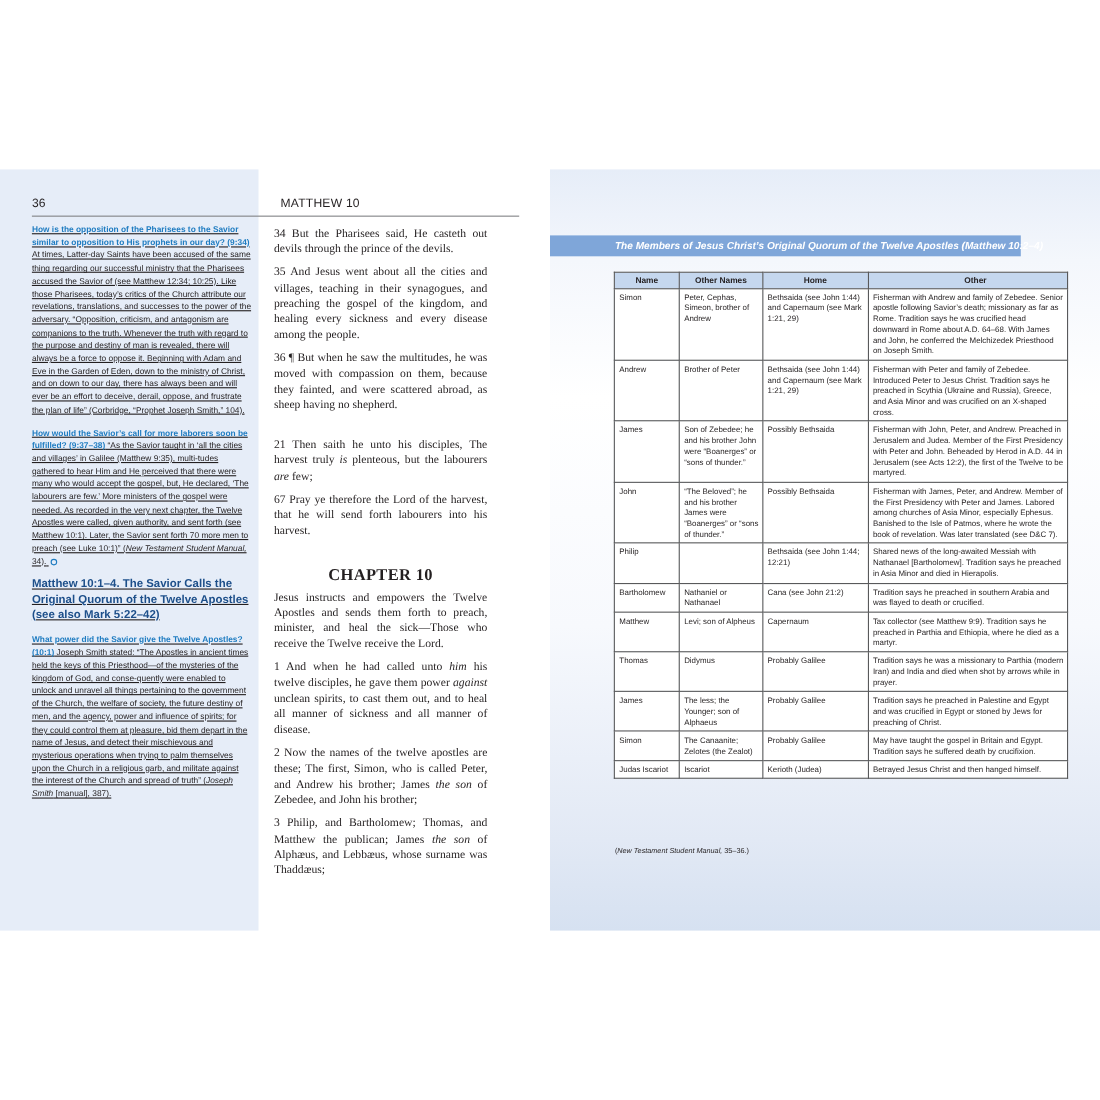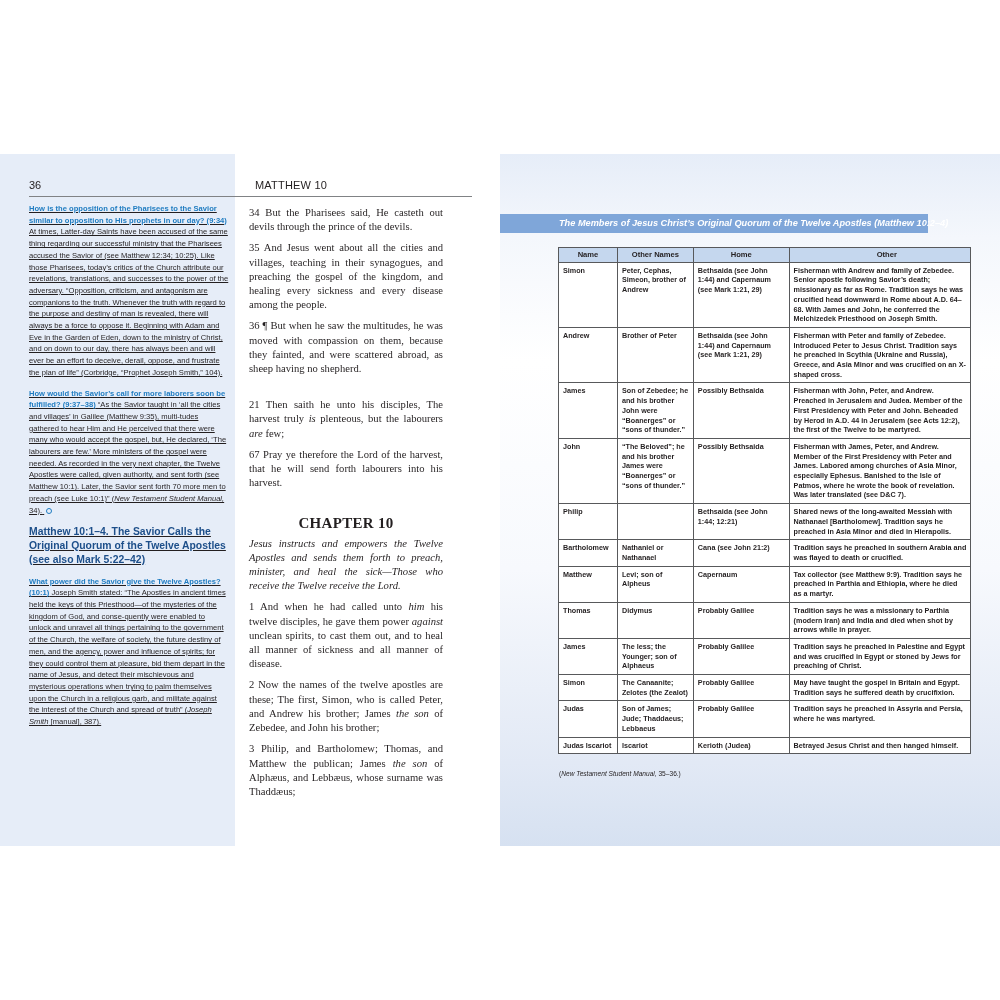--- a/index.html
+++ b/index.html
@@ -17,29 +17,29 @@
   .commentary p { margin-bottom: 9px; }
   .q { color: #1f7cc1; font-weight: bold; }
   .section-heading { color: #1d4f8a; font-weight: bold; font-size: 10.4px; line-height: 13.8px; margin: 4px 0 9px 0; }
   .commentary em { font-style: italic; }
   .info-icon { display: inline-block; width: 6px; height: 6px; border: 1.5px solid #1f7cc1; border-radius: 50%; vertical-align: middle; margin-left: 2px; }
 
   .scripture { position: absolute; left: 249px; top: 52px; width: 194px; font-family: "Liberation Serif", serif; font-size: 10.6px; line-height: 14.2px; color: #231f20; text-align: justify; }
   .scripture p { margin-bottom: 7px; }
   .scripture .vn { font-weight: normal; }
   .chapter-title { font-family: "Liberation Serif", serif; font-weight: bold; font-size: 15px; text-align: center; margin: 26px 0 6px 0; letter-spacing: 0.3px; }
-  .chapter-summary { font-style: italic; margin-bottom: 7px; }
+  .chapter-summary { margin-bottom: 7px; }
 
   
   .right-page { position: absolute; left: 500px; top: 154px; width: 500px; height: 692px;
     background: linear-gradient(to bottom, #e6edf8 0%, #f4f7fc 12%, #ffffff 30%, #f7f9fd 60%, #e2e9f5 88%, #d6e1f1 100%); }
   .banner { position: absolute; left: 0; top: 60px; width: 428px; height: 19px; background: #7fa6d9; color: #ffffff; font-style: italic; font-weight: bold; font-size: 9.2px; line-height: 19px; padding-left: 59px; white-space: nowrap; }
   .apostle-table { position: absolute; left: 58px; top: 93px; width: 413px; border-collapse: collapse; font-size: 7.2px; line-height: 9.7px; color: #231f20; background: #ffffff; border: 1.5px solid #58595b; }
   .apostle-table th { background: #c5d7ee; font-weight: bold; text-align: center; border: 1px solid #58595b; padding: 2px 3px; font-size: 7.6px; }
-  .apostle-table td { border: 1px solid #58595b; padding: 3px 3px 3px 4px; vertical-align: top; font-weight: bold; }
+  .apostle-table td { border: 1px solid #58595b; padding: 3px 3px 3px 4px; vertical-align: top; }
   .apostle-table .c1 { width: 59px; }
   .apostle-table .c2 { width: 76px; }
   .apostle-table .c3 { width: 96px; margin-left: 17px; }
   .apostle-table .c4 { width: 182px; padding-left: 17px; }
   .source-note { position: absolute; left: 59px; top: 616px; font-size: 6.6px; color: #231f20; }
   .source-note em { font-style: italic; }
 </style>
 </head>
 <body>
 
@@ -146,26 +146,20 @@
           <td>Probably Galilee</td>
           <td>Tradition says he preached in Palestine and Egypt and was crucified in Egypt or stoned by Jews for preaching of Christ.</td>
         </tr>
       <tr>
           <td>Simon</td>
           <td>The Canaanite; Zelotes (the Zealot)</td>
           <td>Probably Galilee</td>
           <td>May have taught the gospel in Britain and Egypt. Tradition says he suffered death by crucifixion.</td>
         </tr>
       <tr>
-          <td>Judas</td>
-          <td>Son of James; Jude; Thaddaeus; Lebbaeus</td>
-          <td>Probably Galilee</td>
-          <td>Tradition says he preached in Assyria and Persia, where he was martyred.</td>
-        </tr>
-      <tr>
           <td>Judas Iscariot</td>
           <td>Iscariot</td>
           <td>Kerioth (Judea)</td>
           <td>Betrayed Jesus Christ and then hanged himself.</td>
         </tr>
     </tbody>
   </table>
 
   <div class="source-note"><span>(</span><em>New Testament Student Manual,</em><span> 35–36.)</span></div>
 </div>

